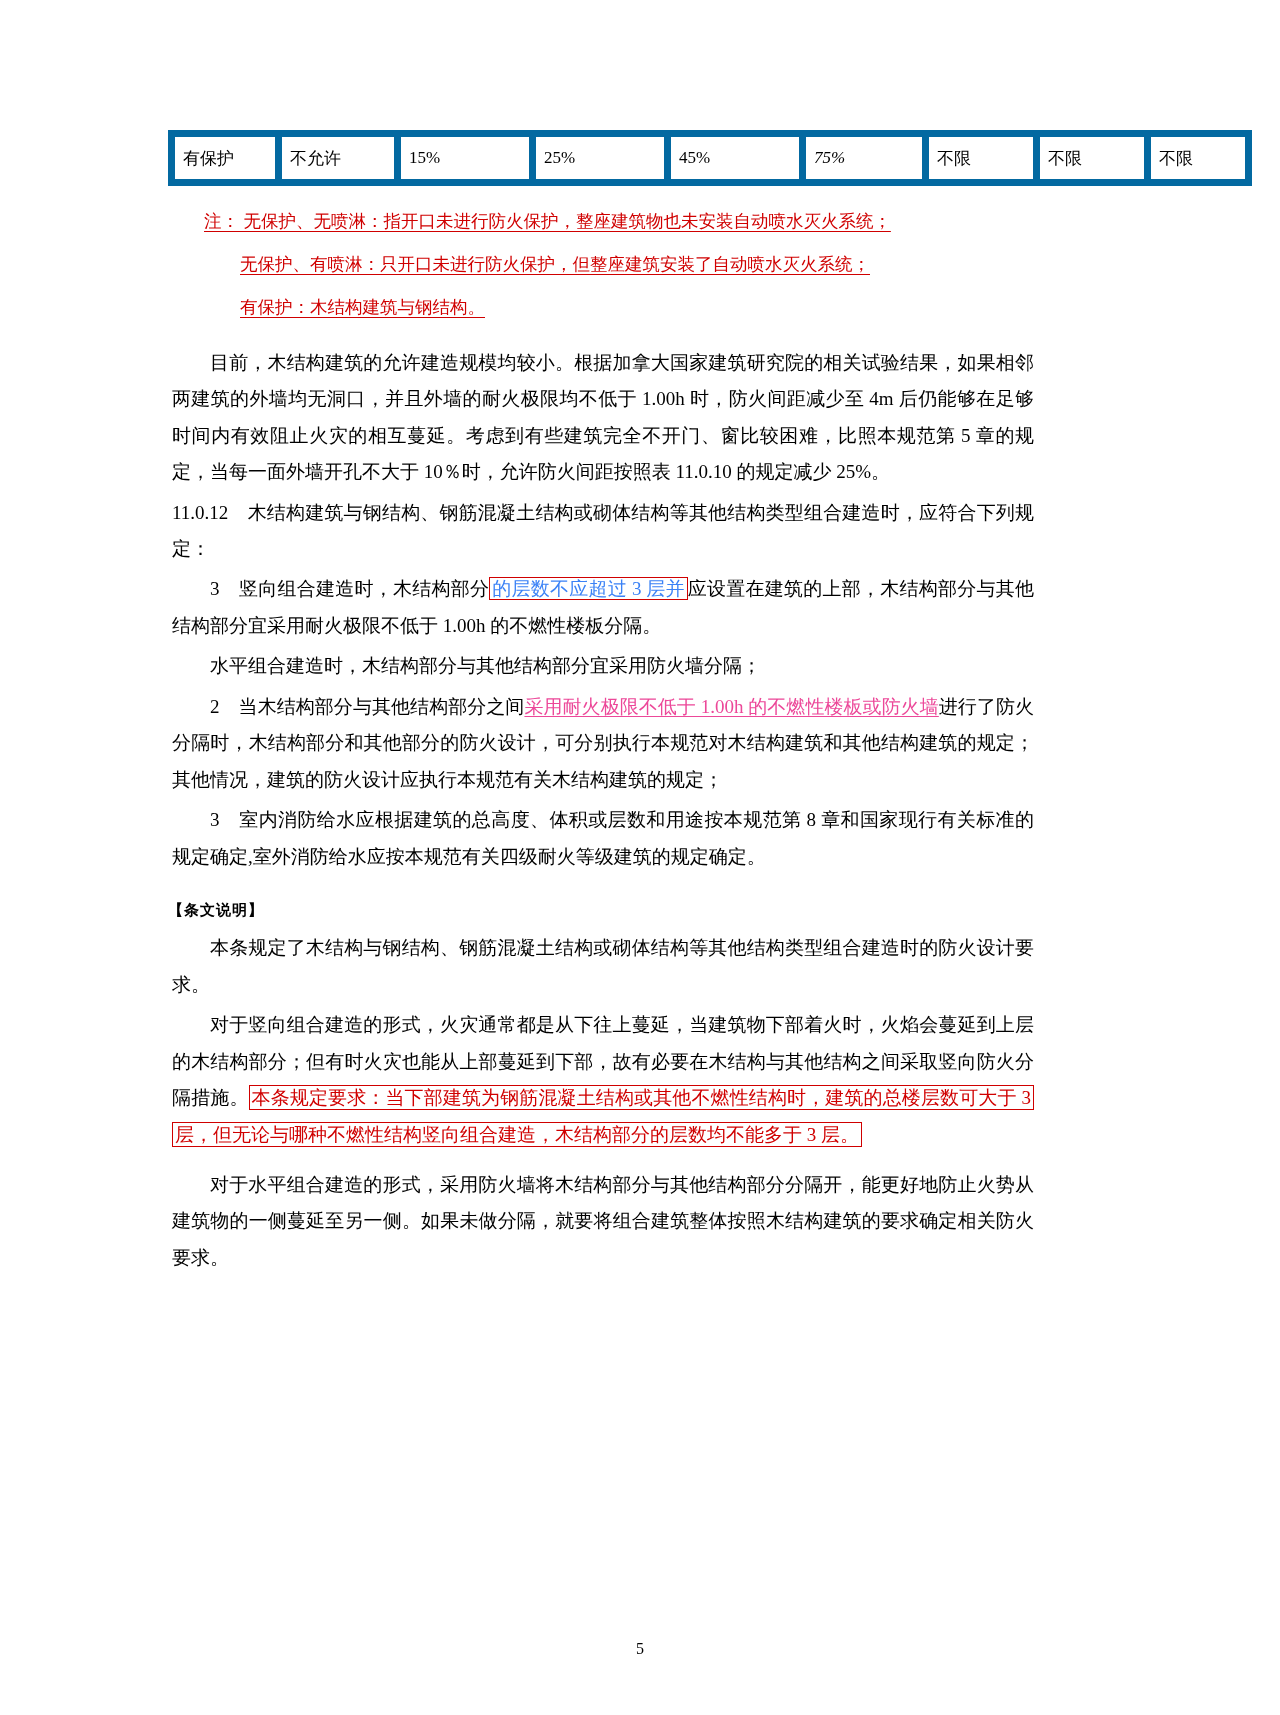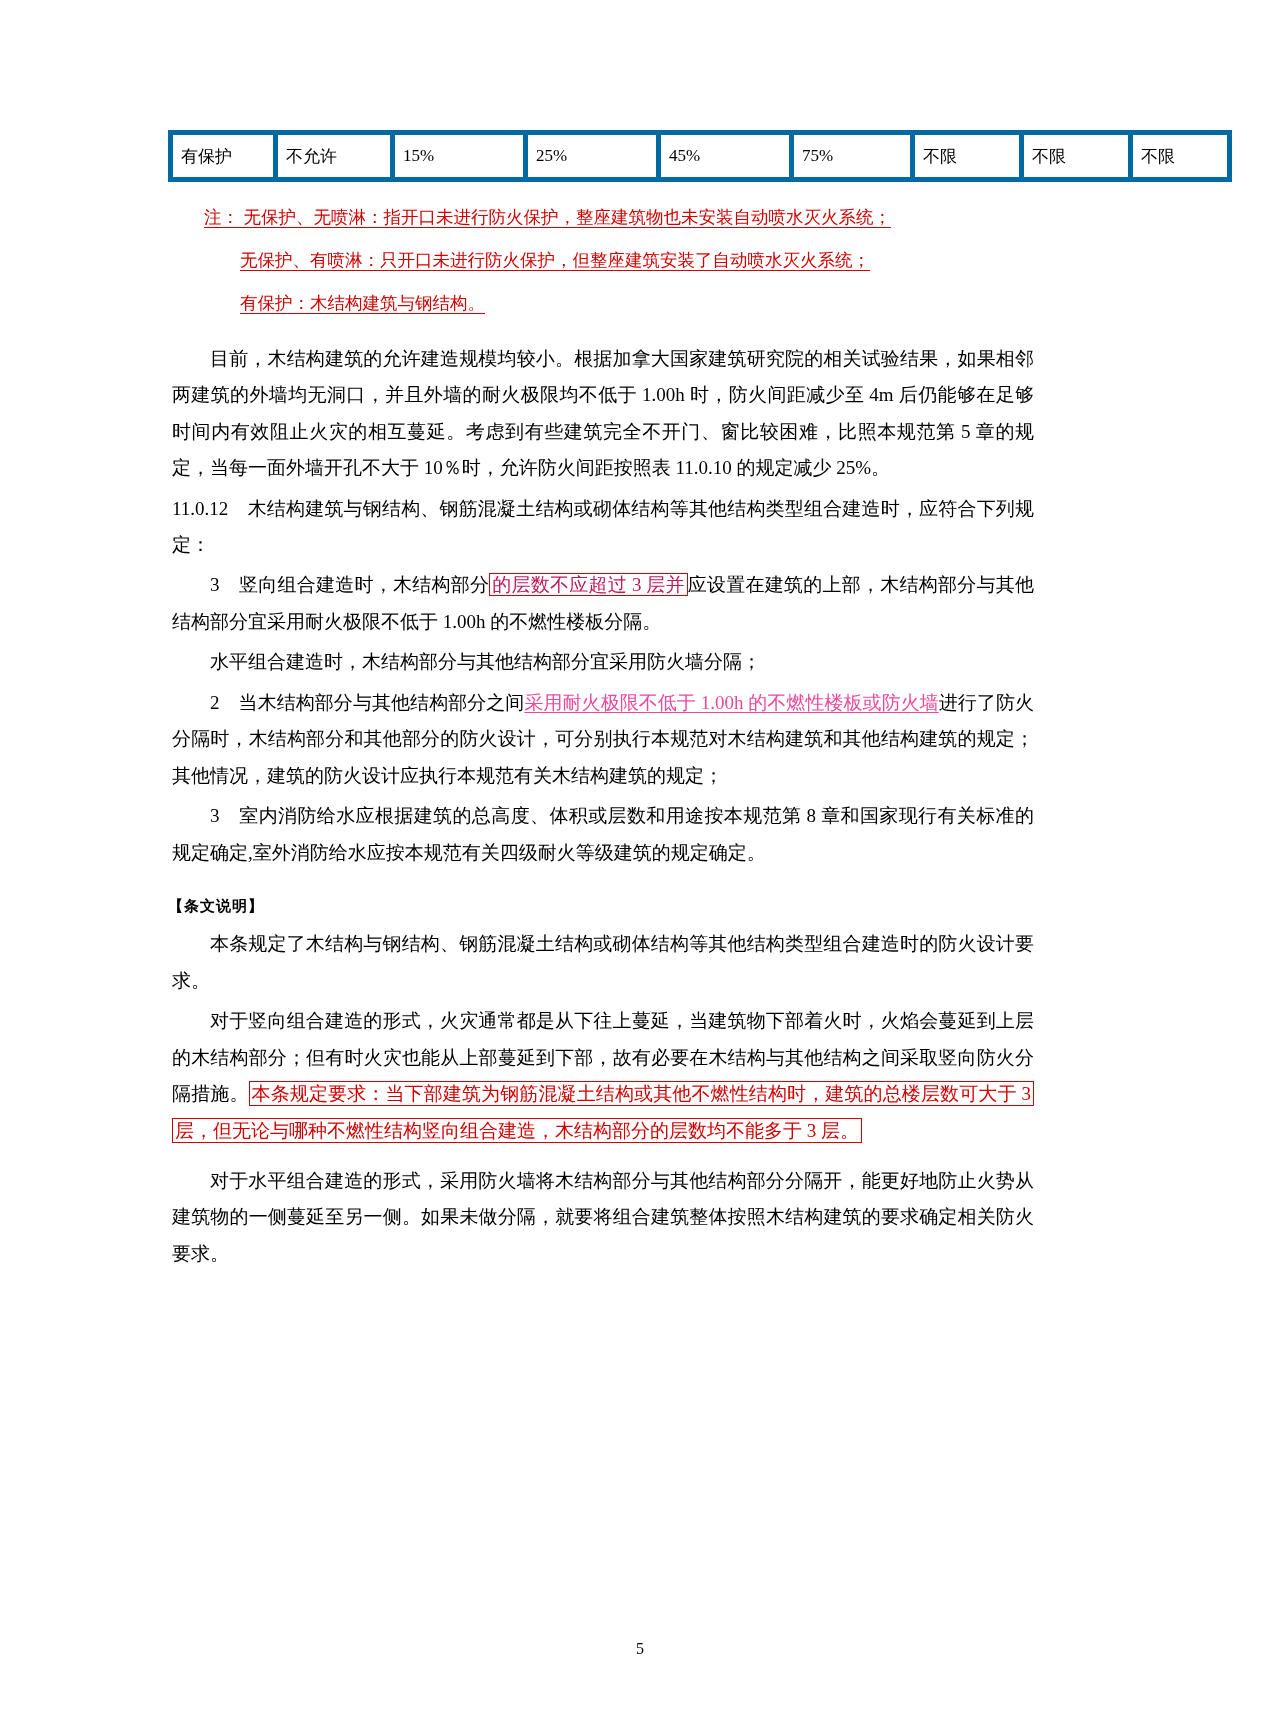--- a/index.html
+++ b/index.html
@@ -28,34 +28,34 @@
     width: 870px;
   }
 
   
   table.data-table {
     border-collapse: collapse;
     width: 870px;
     table-layout: fixed;
   }
   table.data-table td {
-    border: 5px solid #0369a1;
+    border: 7px solid #0369a1;
     height: 42px;
     padding: 0 8px;
     font-size: 17px;
     font-family: "Liberation Serif", serif;
     vertical-align: middle;
     color: #000;
   }
   td.c0 { width: 84px; }
   td.c1 { width: 96px; }
   td.c2 { width: 112px; }
   td.c3 { width: 112px; }
   td.c4 { width: 112px; }
-  td.c5 { width: 100px; }
+  td.c5 { width: 100px; font-style: italic; }
   td.c6 { width: 88px; }
   td.c7 { width: 88px; }
   td.c8 { width: 78px; }
 
   
   .notes {
     margin-top: 14px;
     color: #d00000;
     font-size: 17.5px;
     line-height: 2.45;
@@ -78,21 +78,21 @@
     margin: 4px;
     font-size: 19px;
     line-height: 1.92;
     text-align: justify;
     text-justify: inter-ideograph;
     font-family: "Liberation Serif", "DejaVu Serif", serif;
   }
   p.indent2 { text-indent: 2em; }
 
   .redbox {
-    color: #be185d;
+    color: #3b82f6;
     border: 1px solid #d00000;
     padding: 0 2px;
   }
   .redunderline {
     color: #ec4899;
     text-decoration: underline;
     text-underline-offset: 3px;
   }
 
   .section-title {

